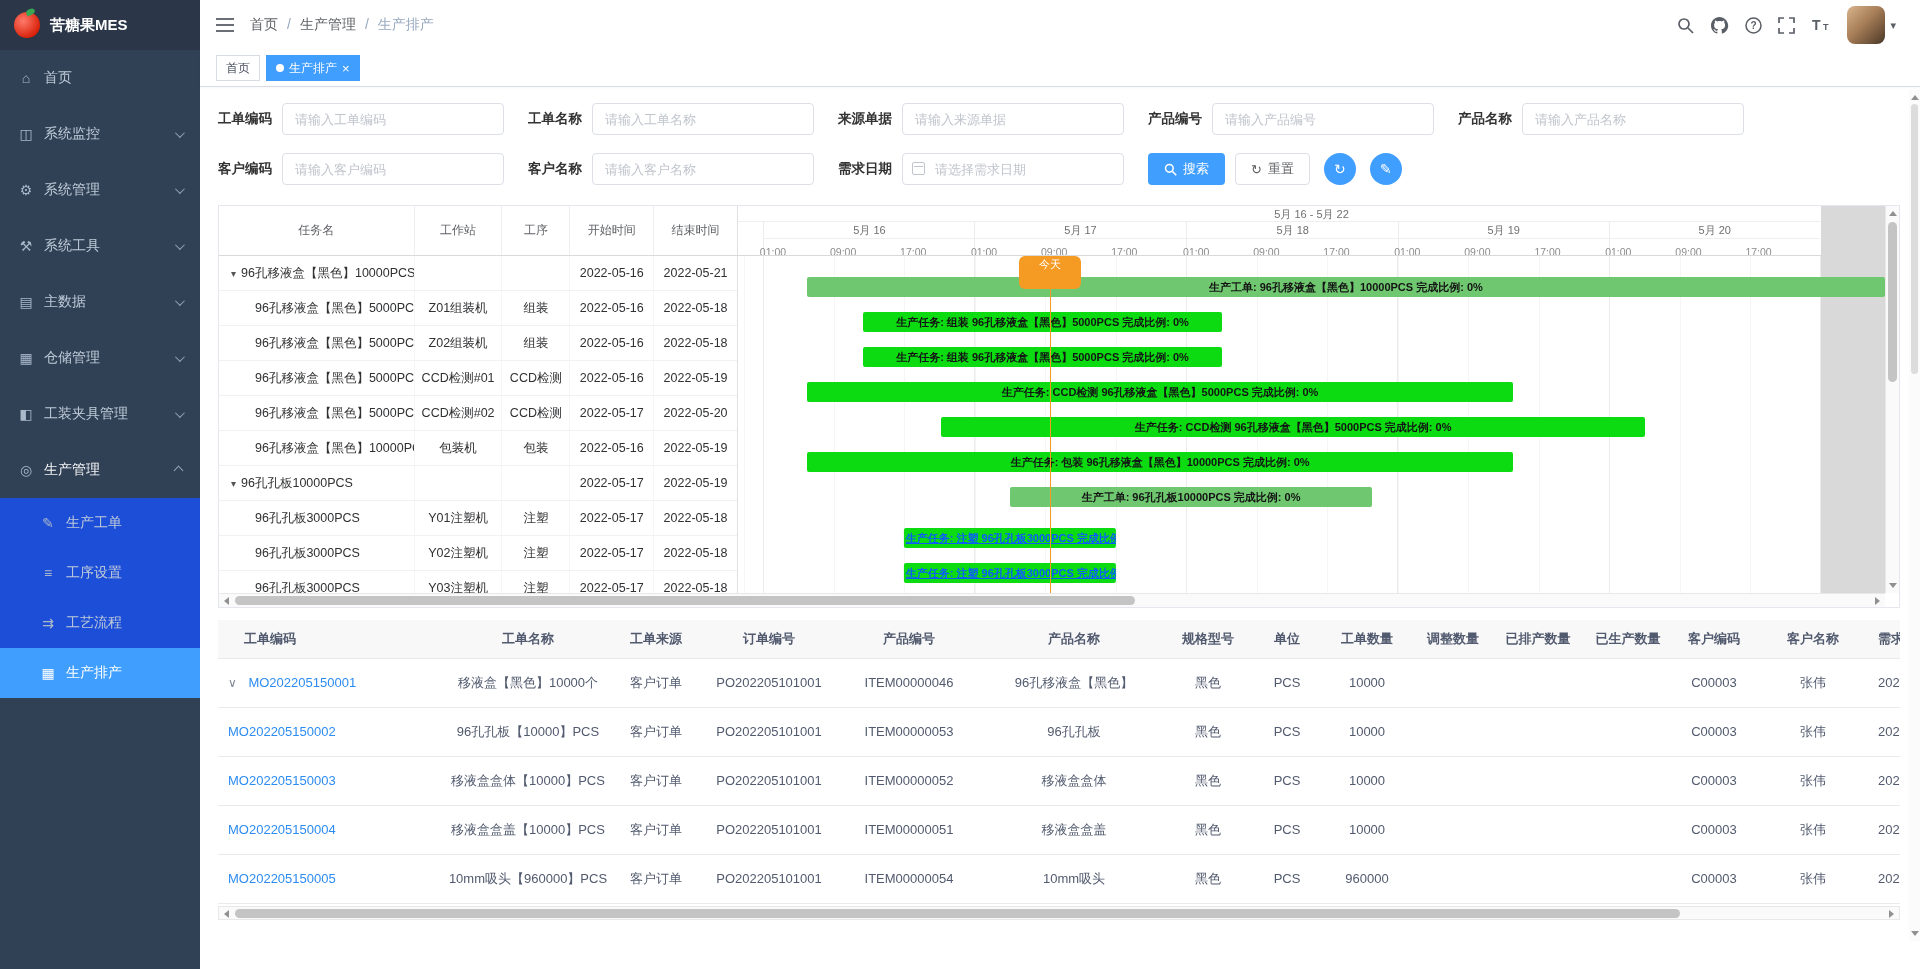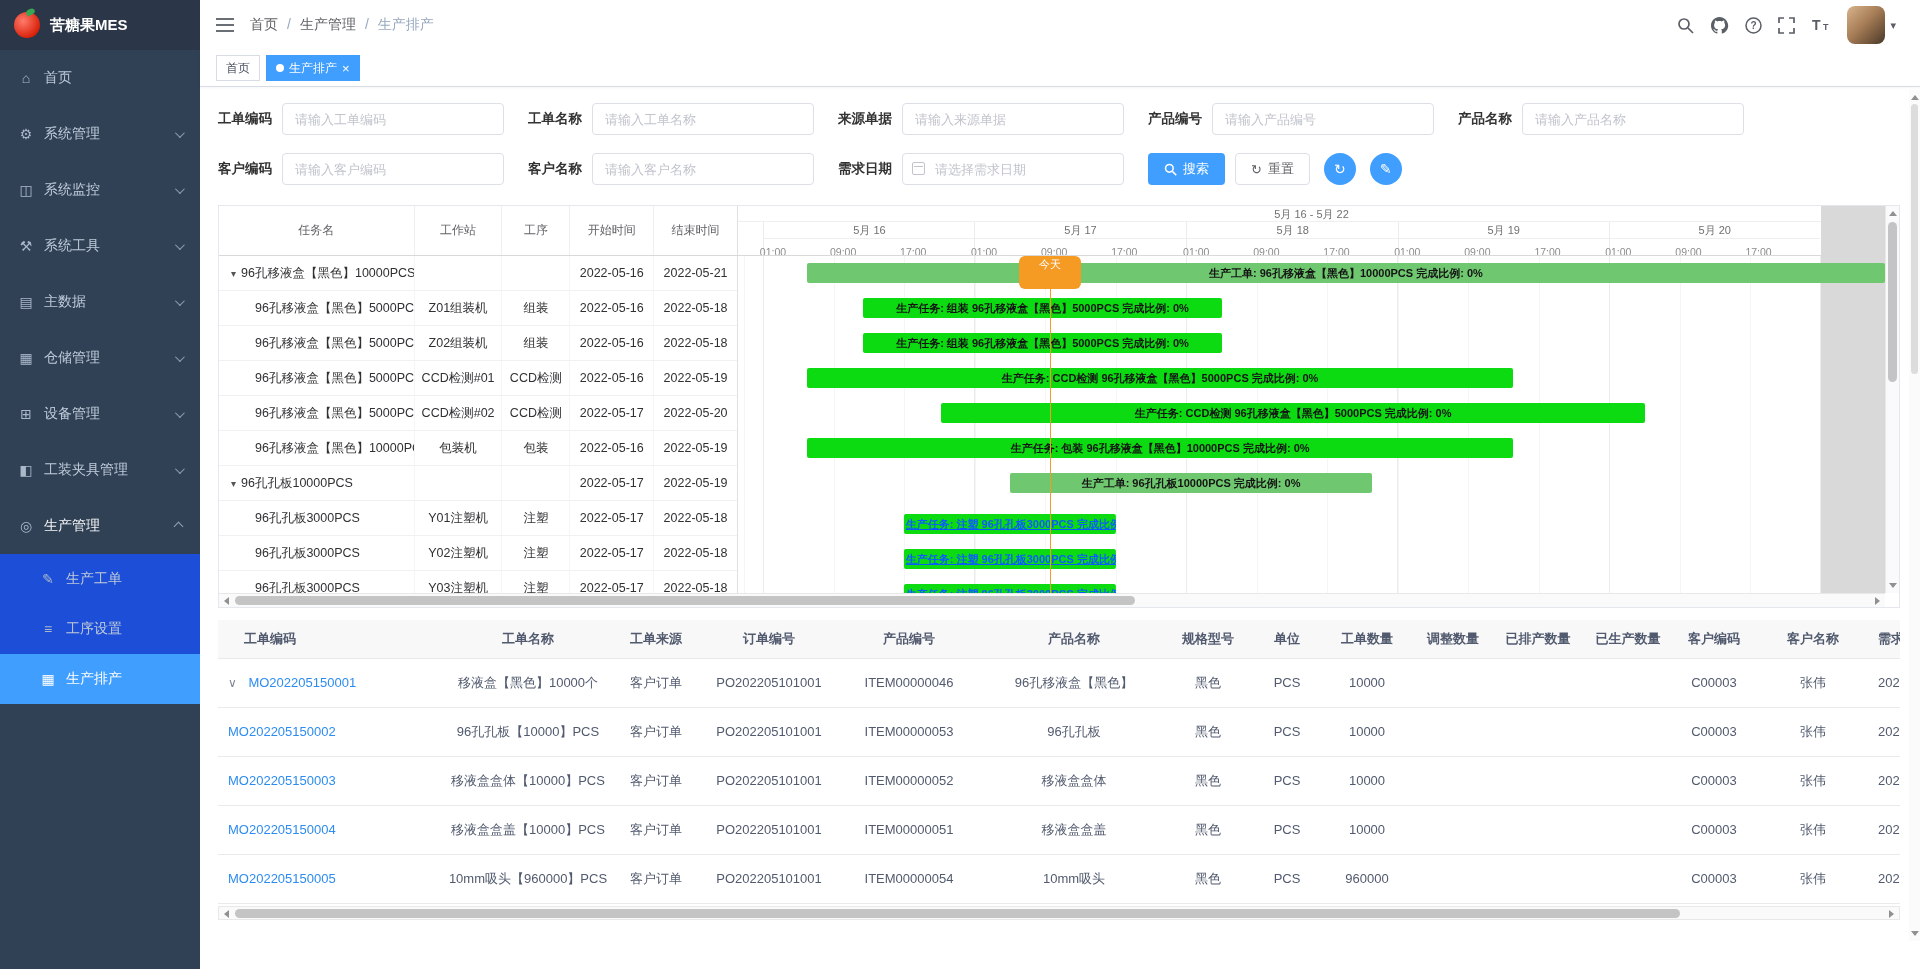--- a/index.html
+++ b/index.html
@@ -116,21 +116,21 @@
   .gc:last-child { border-right:none; }
   .gc-task { justify-content:flex-start; padding-left:12px; gap:5px; }
   .gc-task.indent { padding-left:36px; }
   .row-caret { font-size:10px; color:#555; flex-shrink:0; }
   .g-body-right { flex:1; position:relative; overflow:hidden;
     background-image:
       repeating-linear-gradient(to right,#ececec 0 1px,transparent 1px 211.4px),
       repeating-linear-gradient(to right,#f5f5f5 0 1px,transparent 1px 70.5px);
     background-position:25px 0; }
   .t-row { height:35px; position:relative; }
-  .bar { position:absolute; top:7px; height:20px; background:#0ddb12; border-radius:2px;
+  .bar { position:absolute; top:21px; height:20px; background:#0ddb12; border-radius:2px;
     display:flex; align-items:center; justify-content:center; overflow:hidden; z-index:1; cursor:pointer; }
   .bar-label { font-size:11px; font-weight:700; color:#141414; white-space:nowrap; }
   .bar.parent { background:#6fc86f; }
   .bar.hl { justify-content:flex-start; padding-left:2px; }
   .bar.hl .bar-label { color:#0b5cff; text-decoration:underline; }
   .today-line { position:absolute; top:0; bottom:0; width:1.5px; background:#f59a23; z-index:3; }
   .today-label { position:absolute; top:0; transform:translateX(-50%); background:#f59a23; color:#fff;
     font-size:11px; height:33px; line-height:16px; padding:0 20px; border-radius:6px; z-index:4; }
 
   .v-scroll { position:absolute; top:0; right:0; bottom:14px; width:14px; background:#fafafa;
@@ -178,28 +178,28 @@
     </div>
     <nav class="menu">
 
         <div class="menu-item">
           <span class="mi-icon" data-icon="home-icon"></span>
           <span class="mi-label">首页</span>
 
         </div>
 
         <div class="menu-item">
+          <span class="mi-icon" data-icon="monitor-icon"></span>
+          <span class="mi-label">系统监控</span>
+          <span class="mi-arrow"></span>
+        </div>
+
+        <div class="menu-item">
           <span class="mi-icon" data-icon="gear-icon"></span>
           <span class="mi-label">系统管理</span>
-          <span class="mi-arrow"></span>
-        </div>
-
-        <div class="menu-item">
-          <span class="mi-icon" data-icon="monitor-icon"></span>
-          <span class="mi-label">系统监控</span>
           <span class="mi-arrow"></span>
         </div>
 
         <div class="menu-item">
           <span class="mi-icon" data-icon="tools-icon"></span>
           <span class="mi-label">系统工具</span>
           <span class="mi-arrow"></span>
         </div>
 
         <div class="menu-item">
@@ -207,25 +207,20 @@
           <span class="mi-label">主数据</span>
           <span class="mi-arrow"></span>
         </div>
 
         <div class="menu-item">
           <span class="mi-icon" data-icon="warehouse-icon"></span>
           <span class="mi-label">仓储管理</span>
           <span class="mi-arrow"></span>
         </div>
 
-        <div class="menu-item">
-          <span class="mi-icon" data-icon="device-icon"></span>
-          <span class="mi-label">设备管理</span>
-          <span class="mi-arrow"></span>
-        </div>
 
         <div class="menu-item">
           <span class="mi-icon" data-icon="fixture-icon"></span>
           <span class="mi-label">工装夹具管理</span>
           <span class="mi-arrow"></span>
         </div>
 
         <div class="menu-item expanded">
           <span class="mi-icon" data-icon="production-icon"></span>
           <span class="mi-label">生产管理</span>
@@ -237,20 +232,24 @@
         <div class="submenu-item">
           <span class="mi-icon" data-icon="workorder-icon"></span>
           <span class="mi-label">生产工单</span>
         </div>
 
         <div class="submenu-item">
           <span class="mi-icon" data-icon="process-icon"></span>
           <span class="mi-label">工序设置</span>
         </div>
 
+        <div class="submenu-item">
+          <span class="mi-icon" data-icon="flow-icon"></span>
+          <span class="mi-label">工艺流程</span>
+        </div>
 
         <div class="submenu-item active">
           <span class="mi-icon" data-icon="schedule-icon"></span>
           <span class="mi-label">生产排产</span>
         </div>
       </nav>
   </aside>
 
   <div class="main">
 

